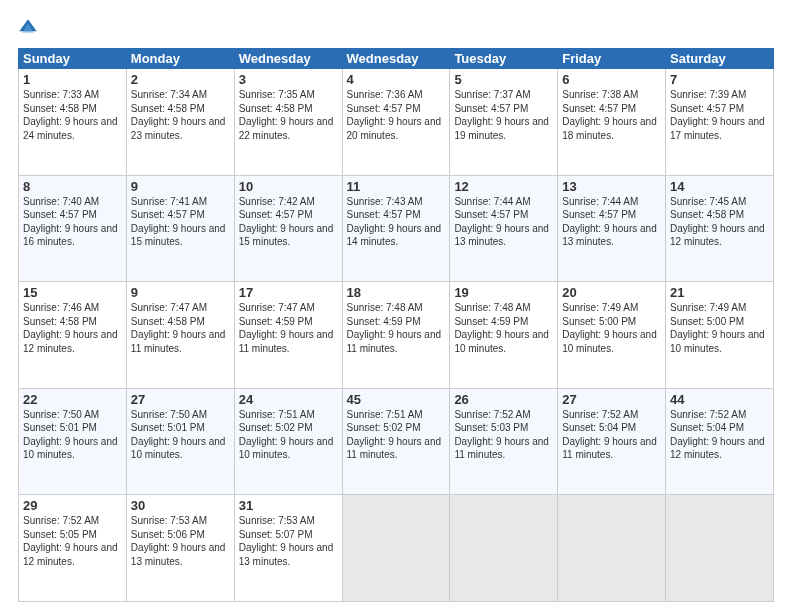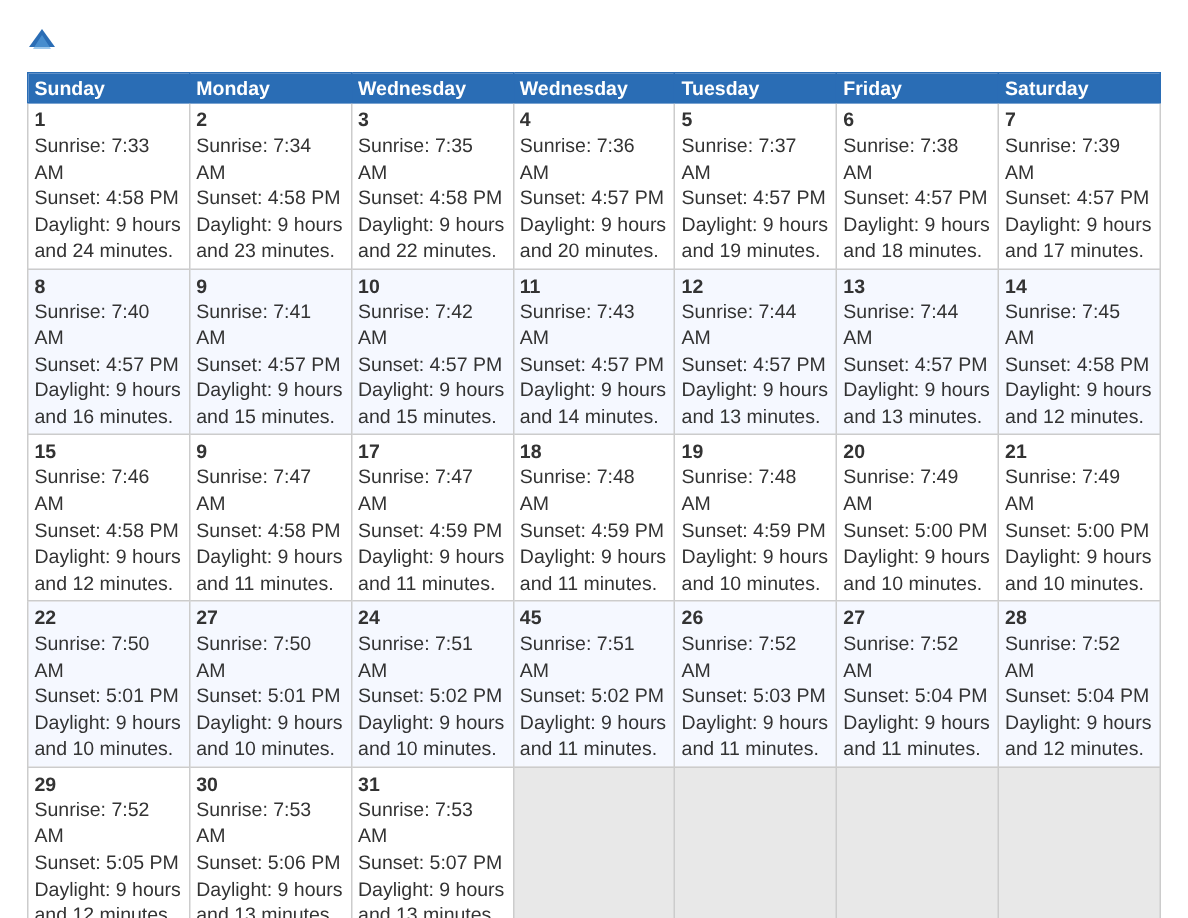--- a/index.html
+++ b/index.html
@@ -80,21 +80,21 @@
       background: #e8e8e8;
     }
     .day-num {
       font-size: 13px;
       font-weight: bold;
       color: #333;
       display: block;
       margin-bottom: 1px;
     }
     .day-info {
-      font-size: 13px;
+      font-size: 10px;
       line-height: 1.35;
       color: #333;
     }
   </style>
 </head>
 <body>
 
 <div class="page">
   <div class="header">
     <div class="logo">
@@ -343,21 +343,21 @@
       </td>
           <td>
         <span class="day-num">27</span>
         <div class="day-info">
           <span>Sunrise: 7:52 AM</span><br>
           <span>Sunset: 5:04 PM</span><br>
           <span>Daylight: 9 hours and 11 minutes.</span>
         </div>
       </td>
           <td>
-        <span class="day-num">28</span>
+        <span class="day-num">44</span>
         <div class="day-info">
           <span>Sunrise: 7:52 AM</span><br>
           <span>Sunset: 5:04 PM</span><br>
           <span>Daylight: 9 hours and 12 minutes.</span>
         </div>
       </td>
         </tr>
         <tr>
           <td>
         <span class="day-num">29</span>

